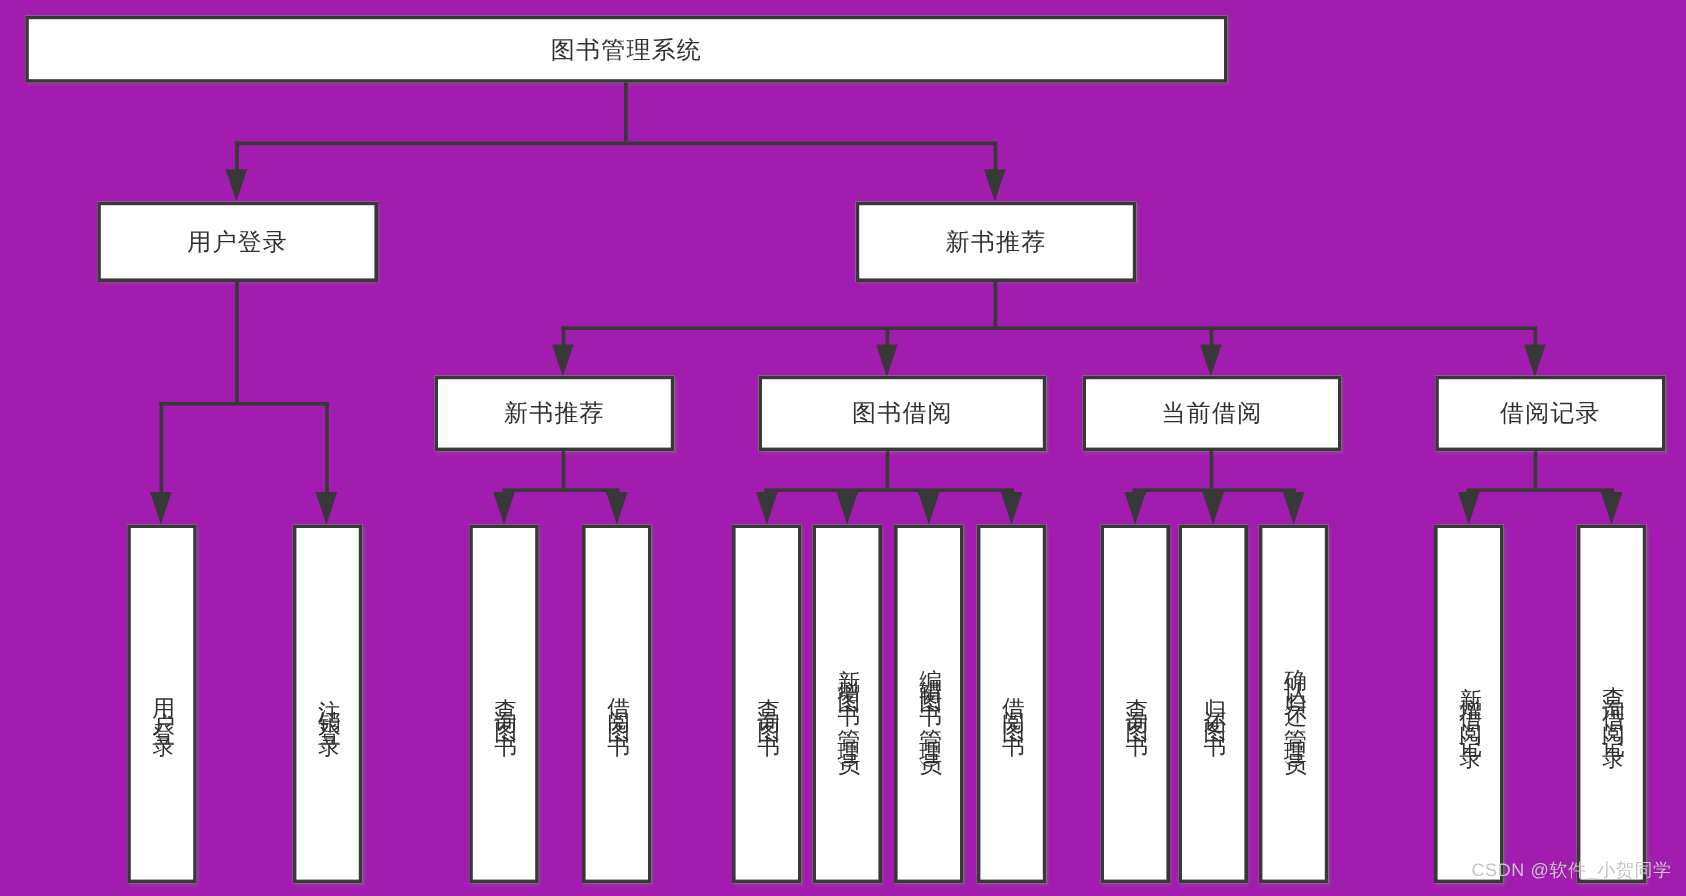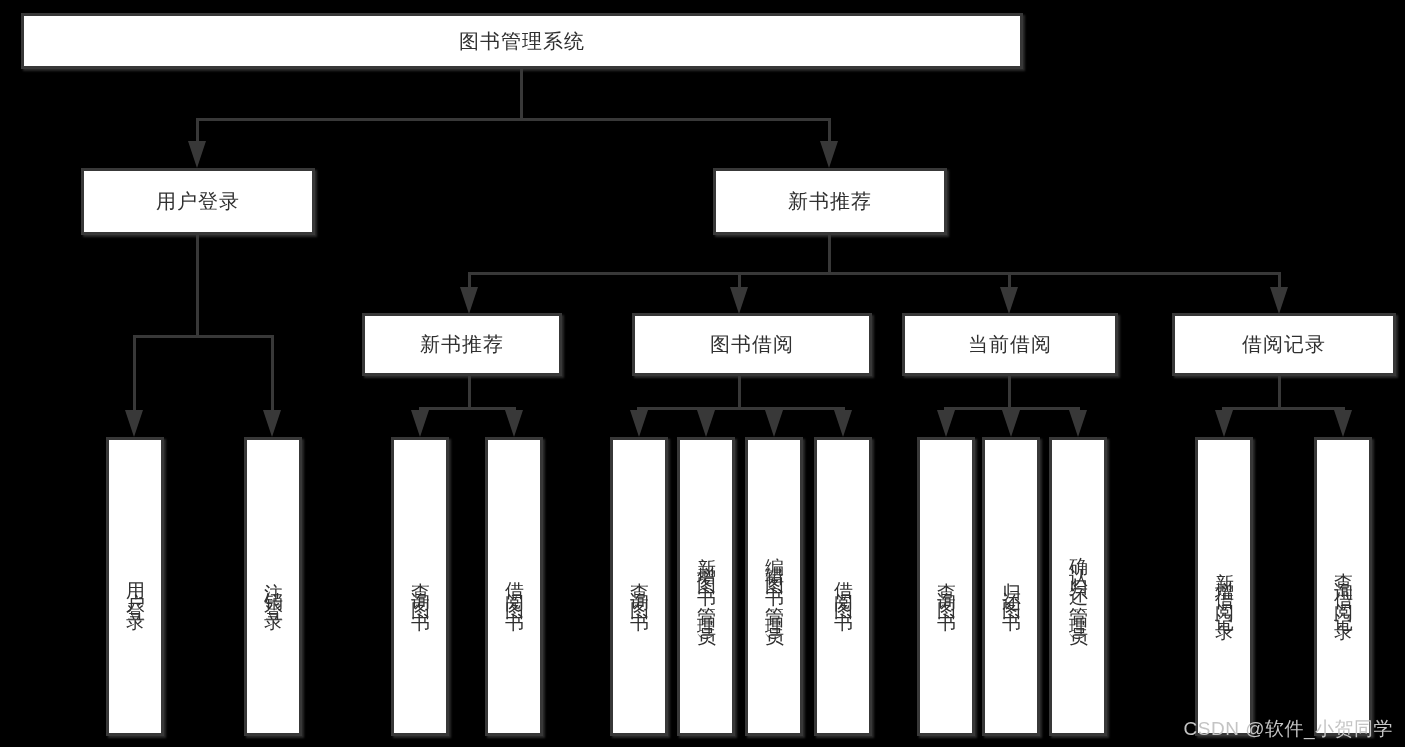--- a/index.html
+++ b/index.html
@@ -3,21 +3,21 @@
 <meta charset="utf-8">
 <style>
   :root{
     --line:#383838;
     --text:#303030;
     --wm:#c4c4c4;
   }
   html,body{margin:0;padding:0;background:#ffffff;}
   body{font-family:"Liberation Sans","DejaVu Sans",sans-serif;}
   #canvas{
-    position:relative;width:1405px;height:747px;background:#000000;overflow:hidden;
+    position:relative;width:1405px;height:747px;background:#a21caf;overflow:hidden;
   }
   .box{
     position:absolute;box-sizing:border-box;background:#ffffff;
     border:3px solid var(--line);
     box-shadow:2px 2px 2px rgba(120,120,120,0.35);
     display:flex;align-items:center;justify-content:center;
     color:var(--text);font-size:20px;font-weight:400;letter-spacing:1px;
   }
   .vbox{
     position:absolute;box-sizing:border-box;background:#ffffff;
@@ -34,21 +34,21 @@
   }
   .hline{position:absolute;height:3px;background:var(--line);}
   .vline{position:absolute;width:3px;background:var(--line);}
   .arrow{
     position:absolute;width:0;height:0;
     border-left:9px solid transparent;
     border-right:9px solid transparent;
     border-top:27px solid var(--line);
   }
   .watermark{
-    position:absolute;color:var(--wm);font-size:19px;letter-spacing:0.5px;
+    position:absolute;color:var(--wm);font-size:15px;letter-spacing:0.5px;
     white-space:nowrap;z-index:5;
   }
 </style>
 </head>
 <body>
 
 <div id="canvas">
 
   <div class="box" style="left:21px;top:13px;width:1002px;height:56px">
     <span>图书管理系统</span>
@@ -88,21 +88,21 @@
 
   <div class="box" style="left:362px;top:313px;width:200px;height:63px">
     <span>新书推荐</span>
   </div>
   <div class="box" style="left:632px;top:313px;width:240px;height:63px">
     <span>图书借阅</span>
   </div>
   <div class="box" style="left:902px;top:313px;width:216px;height:63px">
     <span>当前借阅</span>
   </div>
-  <div class="box" style="left:1172px;top:313px;width:224px;height:63px">
+  <div class="box" style="left:1196px;top:313px;width:192px;height:63px">
     <span>借阅记录</span>
   </div>
 
   <div class="vline" style="left:468px;top:376px;height:31px"></div>
   <div class="hline" style="left:419px;top:407px;width:97px"></div>
   <div class="arrow" style="left:411px;top:410px"></div>
   <div class="arrow" style="left:505px;top:410px"></div>
 
   <div class="vline" style="left:738px;top:376px;height:31px"></div>
   <div class="hline" style="left:637px;top:407px;width:208px"></div>

